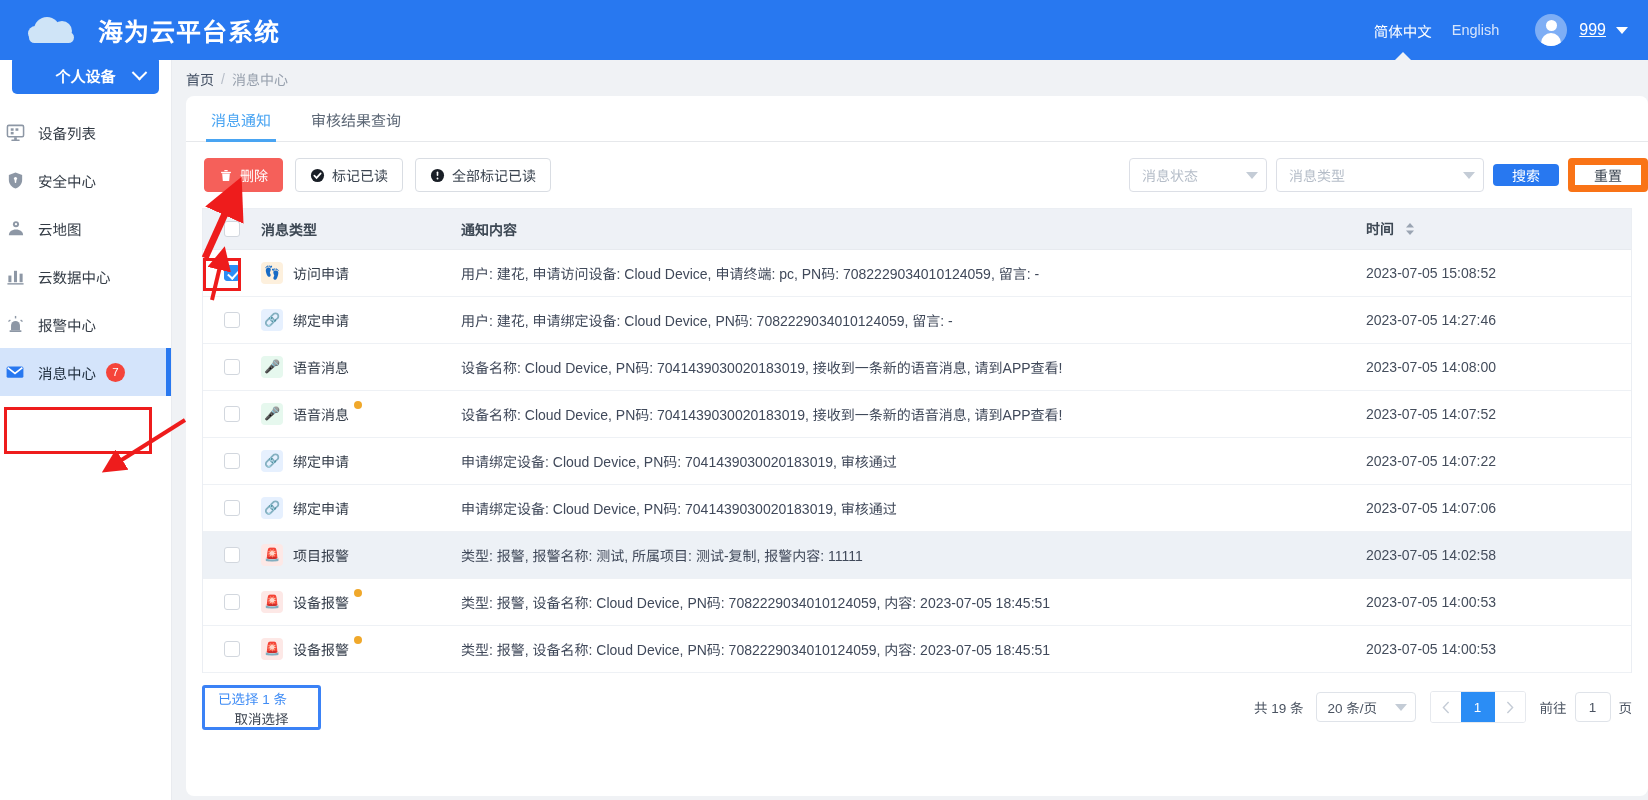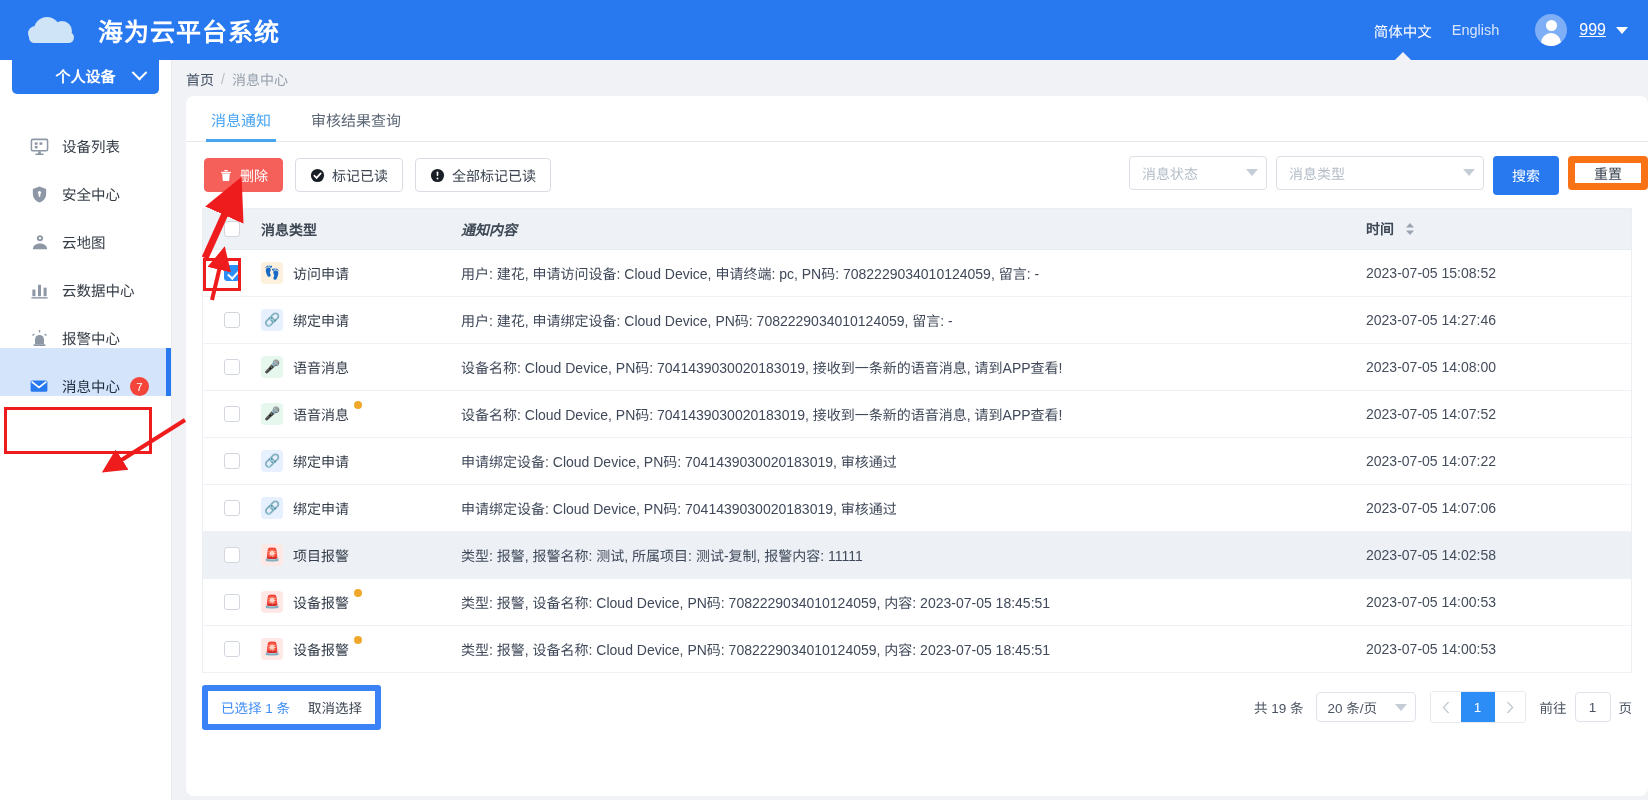--- a/index.html
+++ b/index.html
@@ -70,22 +70,22 @@
     justify-content: center; font-size: 15px; font-weight: 600;
     cursor: pointer; position: relative;
   }
   .dev-select .chev {
     position: absolute; right: 14px; width: 11px; height: 11px;
     border-right: 2px solid #fff; border-bottom: 2px solid #fff;
     transform: rotate(45deg) translate(-2px,-2px);
   }
   .nav { margin-top: 14px; }
   .nav-item {
-    height: 48px; display: flex; align-items: flex-end;
-    padding-left: 28px; font-size: 14.5px; color: #333b45;
+    height: 48px; display: flex; align-items: center;
+    padding-left: 4px; font-size: 14.5px; color: #333b45;
     cursor: pointer; position: relative;
   }
   .nav-item .nav-ico { width: 22px; margin-right: 12px; display:flex; align-items:center; justify-content:center; }
   .nav-item.active { background: #d4e4fb; }
   .nav-item.active::after {
     content: ""; position: absolute; right: 0; top: 0;
     width: 5px; height: 100%; background: #2878f0;
   }
   .nav-item.active .nav-label { color: #1f2d3d; }
   .badge {
@@ -135,56 +135,56 @@
   }
   .btn {
     height: 34px; border-radius: 4px; display: flex;
     align-items: center; padding: 0 14px; font-size: 14px;
     cursor: pointer; margin-right: 12px; white-space: nowrap;
   }
   .btn-danger { background: #f5605a; color: #fff; border: 1px solid #f5605a; }
   .btn-default { background: #fff; color: #3a434f; border: 1px solid #d9dde3; }
   .btn .bico { margin-right: 7px; display:flex; align-items:center; }
 
-  .filters { margin-left: auto; display: flex; padding-right: 0; }
+  .filters { margin-left: auto; display: flex; align-items: center; padding-right: 0; }
   .select-box {
     height: 34px; border: 1px solid #dcdfe6; border-radius: 4px;
     background: #fff; display: flex; align-items: center;
     padding: 0 8px 0 12px; font-size: 14px; color: #b5bdc8;
     margin-right: 9px; cursor: pointer; position: relative;
   }
   .sel-status { width: 138px; }
   .sel-type   { width: 208px; }
   .select-box .dd {
     margin-left: auto; width: 0; height: 0;
     border-left: 6px solid transparent; border-right: 6px solid transparent;
     border-top: 7px solid #c4ccd6;
   }
   .btn-search {
-    height: 39px; background: #2878f0; color: #fff;
+    height: 22px; background: #2878f0; color: #fff;
     border-radius: 4px; display: flex; align-items: center;
     padding: 0 19px; font-size: 14px; cursor: pointer; margin-right: 9px;
   }
   .btn-reset {
     height: 34px; background: #fff; border: 7px solid #f97316;
     border-radius: 4px; display: flex; align-items: center;
     padding: 0 19px; font-size: 14px; color: #3a434f; cursor: pointer;
   }
 
   
   .tbl-wrap { margin: 0 16px; border: 1px solid #ebeef3; border-bottom: none; }
   table { width: 100%; border-collapse: collapse; table-layout: fixed; }
   thead th {
     background: #eef1f6; height: 40px; font-size: 14px;
     color: #3d4854; text-align: left; font-weight: bold;
     border-bottom: 1px solid #e7eaef;
   }
   .col-chk   { width: 58px;  text-align: center !important; }
   .col-type  { width: 200px; }
-  .col-body  { width: auto; font-style: italic; }
+  .col-body  { width: auto; }
   .col-time  { width: 265px; }
   tbody td {
     height: 47px; font-size: 14px; color: #40495a;
     border-bottom: 1px solid #eef1f5; vertical-align: middle;
   }
   tbody tr.striped td { background: #edf1f6; }
   td.c-chk { text-align: center; }
   td.c-time { color: #444d5c; padding-right: 10px; }
 
   .chk {
@@ -214,23 +214,23 @@
   .unread-dot {
     position: absolute; right: -9px; top: -3px;
     width: 8px; height: 8px; border-radius: 50%; background: #f0a82b;
   }
 
   
   .footer {
     margin: 12px 16px 0 16px; display: flex; align-items: center;
   }
   .sel-summary {
-    border: 6px solid #3b82f6; border-radius: 3px;
+    border: 3px solid #3b82f6; border-radius: 3px;
     height: 45px; display: flex; align-items: center;
-    padding: 0 13px; font-size: 13.5px; background: #fff;
+    padding: 0 13px; font-size: 13.5px; background: #fff; flex-direction: column;
   }
   .sel-summary .cnt { color: #3f8cf5; margin-right: 18px; }
   .sel-summary .cancel { color: #3b434f; cursor: pointer; }
 
   .pager { margin-left: auto; display: flex; align-items: center; font-size: 13.5px; color: #4a5361; }
   .pg-total { margin-right: 12px; }
   .pg-size {
     width: 100px; height: 30px; border: 1px solid #dfe3e9;
     border-radius: 4px; display: flex; align-items: center;
     padding: 0 8px 0 11px; margin-right: 14px; background:#fff; cursor: pointer;

